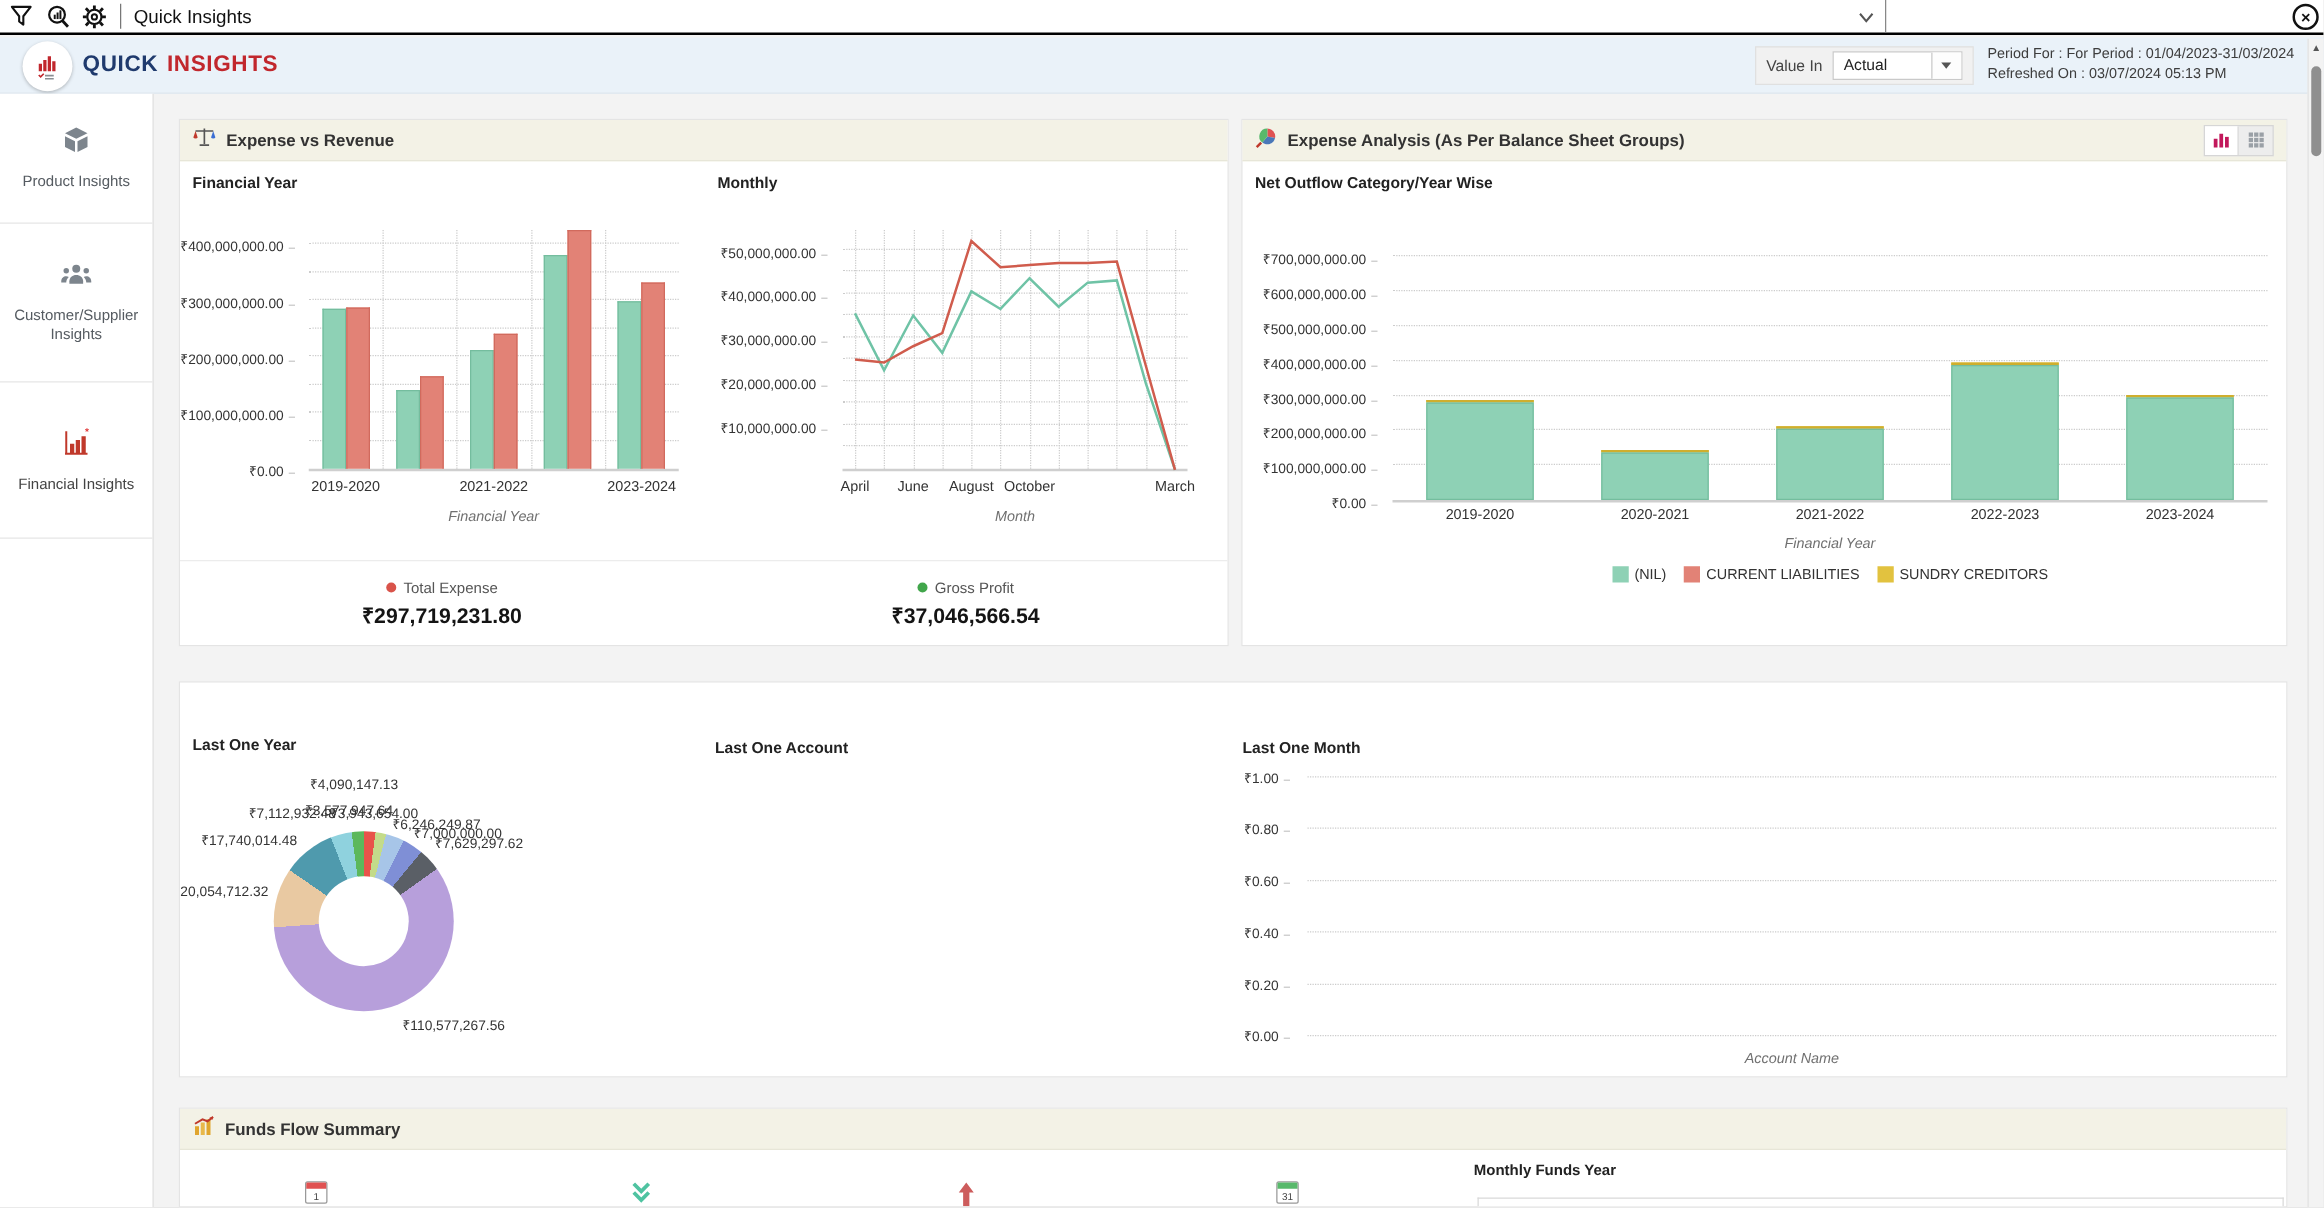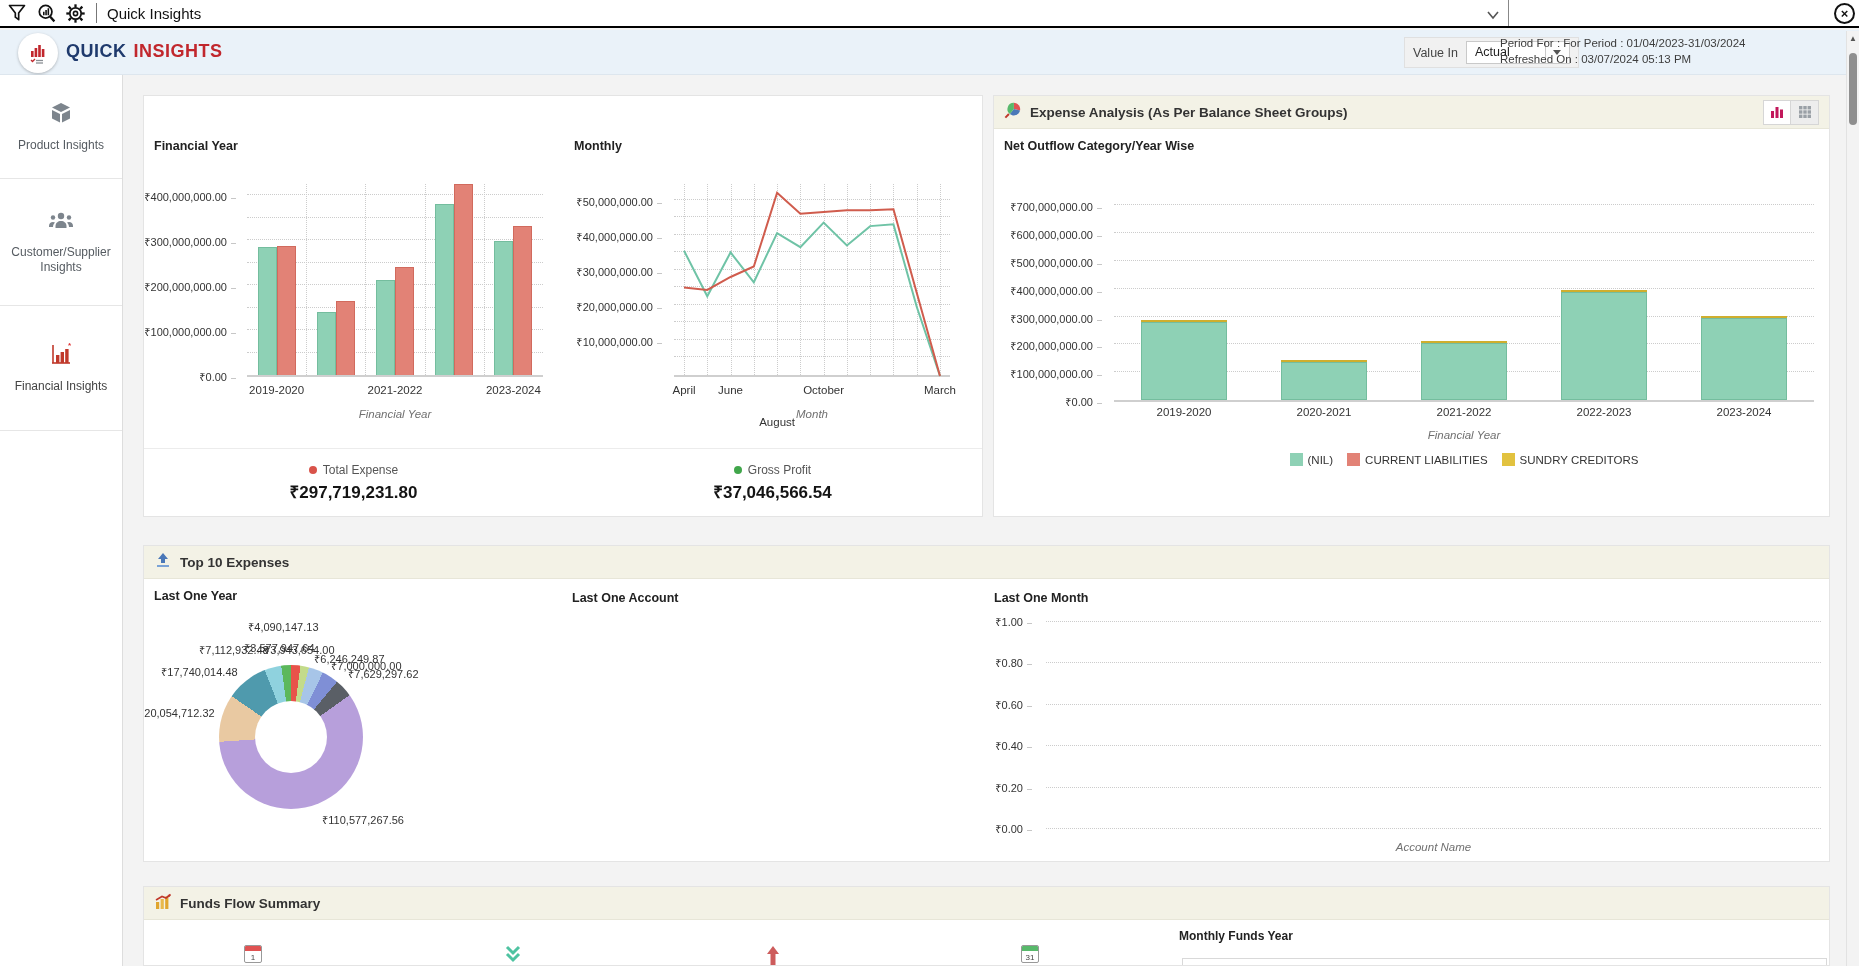--- a/index.html
+++ b/index.html
@@ -25,21 +25,21 @@
         box-shadow:0 1px 3px rgba(0,0,0,.25);display:flex;align-items:center;justify-content:center}
   .brand{position:absolute;left:66px;top:11px;font-size:18px;font-weight:bold;letter-spacing:.5px}
   .brand .b1{color:#1f3a6d}.brand .b2{color:#c1272d;margin-left:7px}
   .valuein{position:absolute;left:1404px;top:7px;height:31px;background:#f1f1f1;border:1px solid #e0e0e0;
            display:flex;align-items:center;padding:0 8px;gap:8px}
   .valuein .vlabel{font-size:12.5px;color:#444}
   .vi-box{display:flex;align-items:stretch;border:1px solid #c9c9c9;background:#fff;height:23px}
   .vi-value{font-size:12.5px;color:#222;padding:3px 26px 0 8px;min-width:78px}
   .vi-btn{width:24px;border-left:1px solid #c9c9c9;background:#fdfdfd;display:flex;align-items:center;justify-content:center;cursor:pointer}
   .vi-btn .tri{width:0;height:0;border-left:4px solid transparent;border-right:4px solid transparent;border-top:5px solid #555}
-  .period{position:absolute;left:1500px;top:5px;font-size:11.5px;color:#3d3d3d;line-height:16px}
+  .period{position:absolute;left:1590px;top:5px;font-size:11.5px;color:#3d3d3d;line-height:16px}
 
   
   .sidebar{position:absolute;left:0;top:75px;width:123px;height:891px;background:#fff;border-right:1px solid #ddd}
   .sb-item{width:100%;display:flex;flex-direction:column;align-items:center;justify-content:center;
            text-align:center;cursor:pointer;gap:9px}
   .sb-item .sb-label{font-size:12px;color:#555b61;line-height:15px;width:112px}
   .sb-div{height:1px;background:#e6e6e6;width:100%}
   .sb-1{height:103px}.sb-2{height:126px}.sb-3{height:124px}
   .sb-3 .sb-label{color:#444}
 
@@ -240,20 +240,34 @@
           <rect x="16.2" y="7" width="3.4" height="14" fill="#c0392b"></rect>
           <text x="19" y="6" font-size="8" fill="#e03131" font-weight="bold">*</text>
         </svg>
       </span>
       <span class="sb-label">Financial Insights</span>
     </div>
     <div class="sb-div"></div>
   </div>
 
   <div class="card c-evr">
+    <div class="card-head">
+      <span>
+        <svg width="19" height="17" viewBox="0 0 20 18">
+          <line x1="10" y1="2" x2="10" y2="15" stroke="#555" stroke-width="1.4"></line>
+          <line x1="2.5" y1="4" x2="17.5" y2="4" stroke="#555" stroke-width="1.4"></line>
+          <path d="M2.5 4 L0.8 9 h3.4 Z" fill="#c0392b"></path>
+            <path d="M0.5 9 a2.2 2.2 0 0 0 4 0 Z" fill="#c0392b"></path>
+          <path d="M17.5 4 L15.8 9 h3.4 Z" fill="#3b6fd4"></path>
+            <path d="M15.5 9 a2.2 2.2 0 0 0 4 0 Z" fill="#3b6fd4"></path>
+          <line x1="6" y1="16" x2="14" y2="16" stroke="#555" stroke-width="1.6"></line>
+        </svg>
+      </span>
+      <span class="card-title">Expense vs Revenue</span>
+    </div>
 
     <div class="evr-left">
       <span class="chart-name sub-title">Financial Year</span>
       <div class="ycol" id="evr-ycol">
           <div class="ytick" style="bottom: -7px;">₹0.00</div>
           <div class="ytick" style="bottom: 37.8837px;">₹100,000,000.00</div>
           <div class="ytick" style="bottom: 82.7674px;">₹200,000,000.00</div>
           <div class="ytick" style="bottom: 127.651px;">₹300,000,000.00</div>
           <div class="ytick" style="bottom: 172.535px;">₹400,000,000.00</div>
         </div>
@@ -334,21 +348,21 @@
           <div class="vgrid" style="left: 242.727px;"></div>
           <div class="vgrid" style="left: 266px;"></div>
           <svg width="276" height="193" style="position: absolute; left: 0px; top: 0px;">
             <polyline points="10,66.67272727272727 33.27272727272727,112.2909090909091 56.54545454545455,68.42727272727272 79.81818181818181,98.25454545454545 103.0909090909091,49.127272727272725 126.36363636363636,63.16363636363636 149.63636363636363,38.599999999999994 172.9090909090909,61.40909090909091 196.1818181818182,42.109090909090895 219.45454545454547,40.354545454545445 242.72727272727272,122.81818181818181 266,191.94727272727272" fill="none" stroke="#6fc3a6" stroke-width="2"></polyline>
             <polyline points="10,103.51818181818182 33.27272727272727,105.97454545454545 56.54545454545455,92.99090909090908 79.81818181818181,82.46363636363635 103.0909090909091,8.772727272727252 126.36363636363636,29.827272727272714 149.63636363636363,28.072727272727292 172.9090909090909,26.318181818181813 196.1818181818182,26.318181818181813 219.45454545454547,25.26545454545453 242.72727272727272,108.78181818181818 266,191.94727272727272" fill="none" stroke="#d05c4d" stroke-width="2"></polyline>
           </svg>
         </div>
       <div id="mon-xticks">
           <div class="xtick" style="left: 90px; top: 255px; width: 60px;">April</div>
           <div class="xtick" style="left: 136.545px; top: 255px; width: 60px;">June</div>
-          <div class="xtick" style="left: 183.091px; top: 255px; width: 60px; margin-top: 32px;">August</div>
+          <div class="xtick" style="left: 183.091px; top: 255px; width: 60px;">August</div>
           <div class="xtick" style="left: 229.636px; top: 255px; width: 60px;">October</div>
           <div class="xtick" style="left: 346px; top: 255px; width: 60px; text-align: center;">March</div>
         </div>
       <div class="axis-title" style="left:110px;top:279px;width:276px">Month</div>
     </div>
 
     <div class="totals">
       <div class="tot-col">
         <span class="tot-l">
             <span class="tot-dot" style="background: rgb(217, 83, 74);"></span>
@@ -473,29 +487,20 @@
           </div>
           <div class="lg-item">
             <div class="lg-sq" style="background: rgb(226, 194, 63);"></div>
             <span>SUNDRY CREDITORS</span>
           </div>
         </div>
     </div>
   </div>
 
   <div class="card c-t10">
-    <div class="card-head">
-      <span>
-        <svg width="18" height="16" viewBox="0 0 18 16">
-          <path d="M9 1 L14 7 H11 V11 H7 V7 H4 Z" fill="#4a78b8"></path>
-          <path d="M3 13 h12 v2 h-12 Z" fill="#7ba3d6"></path>
-        </svg>
-      </span>
-      <span class="card-title">Top 10 Expenses</span>
-    </div>
 
     <div class="t10-year">
       <span class="chart-name sub-title">Last One Year</span>
       <div class="donut" id="t10-donut" style="background: conic-gradient(rgb(232, 83, 74) 0deg, rgb(232, 83, 74) 7.55279deg, rgb(195, 219, 138) 7.55279deg, rgb(195, 219, 138) 14.4052deg, rgb(167, 197, 232) 14.4052deg, rgb(167, 197, 232) 26.3679deg, rgb(127, 143, 214) 26.3679deg, rgb(127, 143, 214) 39.7741deg, rgb(90, 95, 102) 39.7741deg, rgb(90, 95, 102) 54.3856deg, rgb(183, 159, 219) 54.3856deg, rgb(183, 159, 219) 266.161deg, rgb(233, 201, 162) 266.161deg, rgb(233, 201, 162) 304.569deg, rgb(79, 154, 173) 304.569deg, rgb(79, 154, 173) 338.544deg, rgb(143, 210, 222) 338.544deg, rgb(143, 210, 222) 352.167deg, rgb(92, 184, 92) 352.167deg, rgb(92, 184, 92) 360deg);"></div>
       <div class="donut-hole"></div>
       <span class="dlabel" style="left:120px;top:63px">₹3,943,654.00</span>
       <span class="dlabel" style="left:100px;top:61px">₹3,577,947.64</span>
       <span class="dlabel" style="left:170px;top:72px">₹6,246,249.87</span>
       <span class="dlabel" style="left:187px;top:79px">₹7,000,000.00</span>
       <span class="dlabel" style="left:204px;top:87px">₹7,629,297.62</span>

